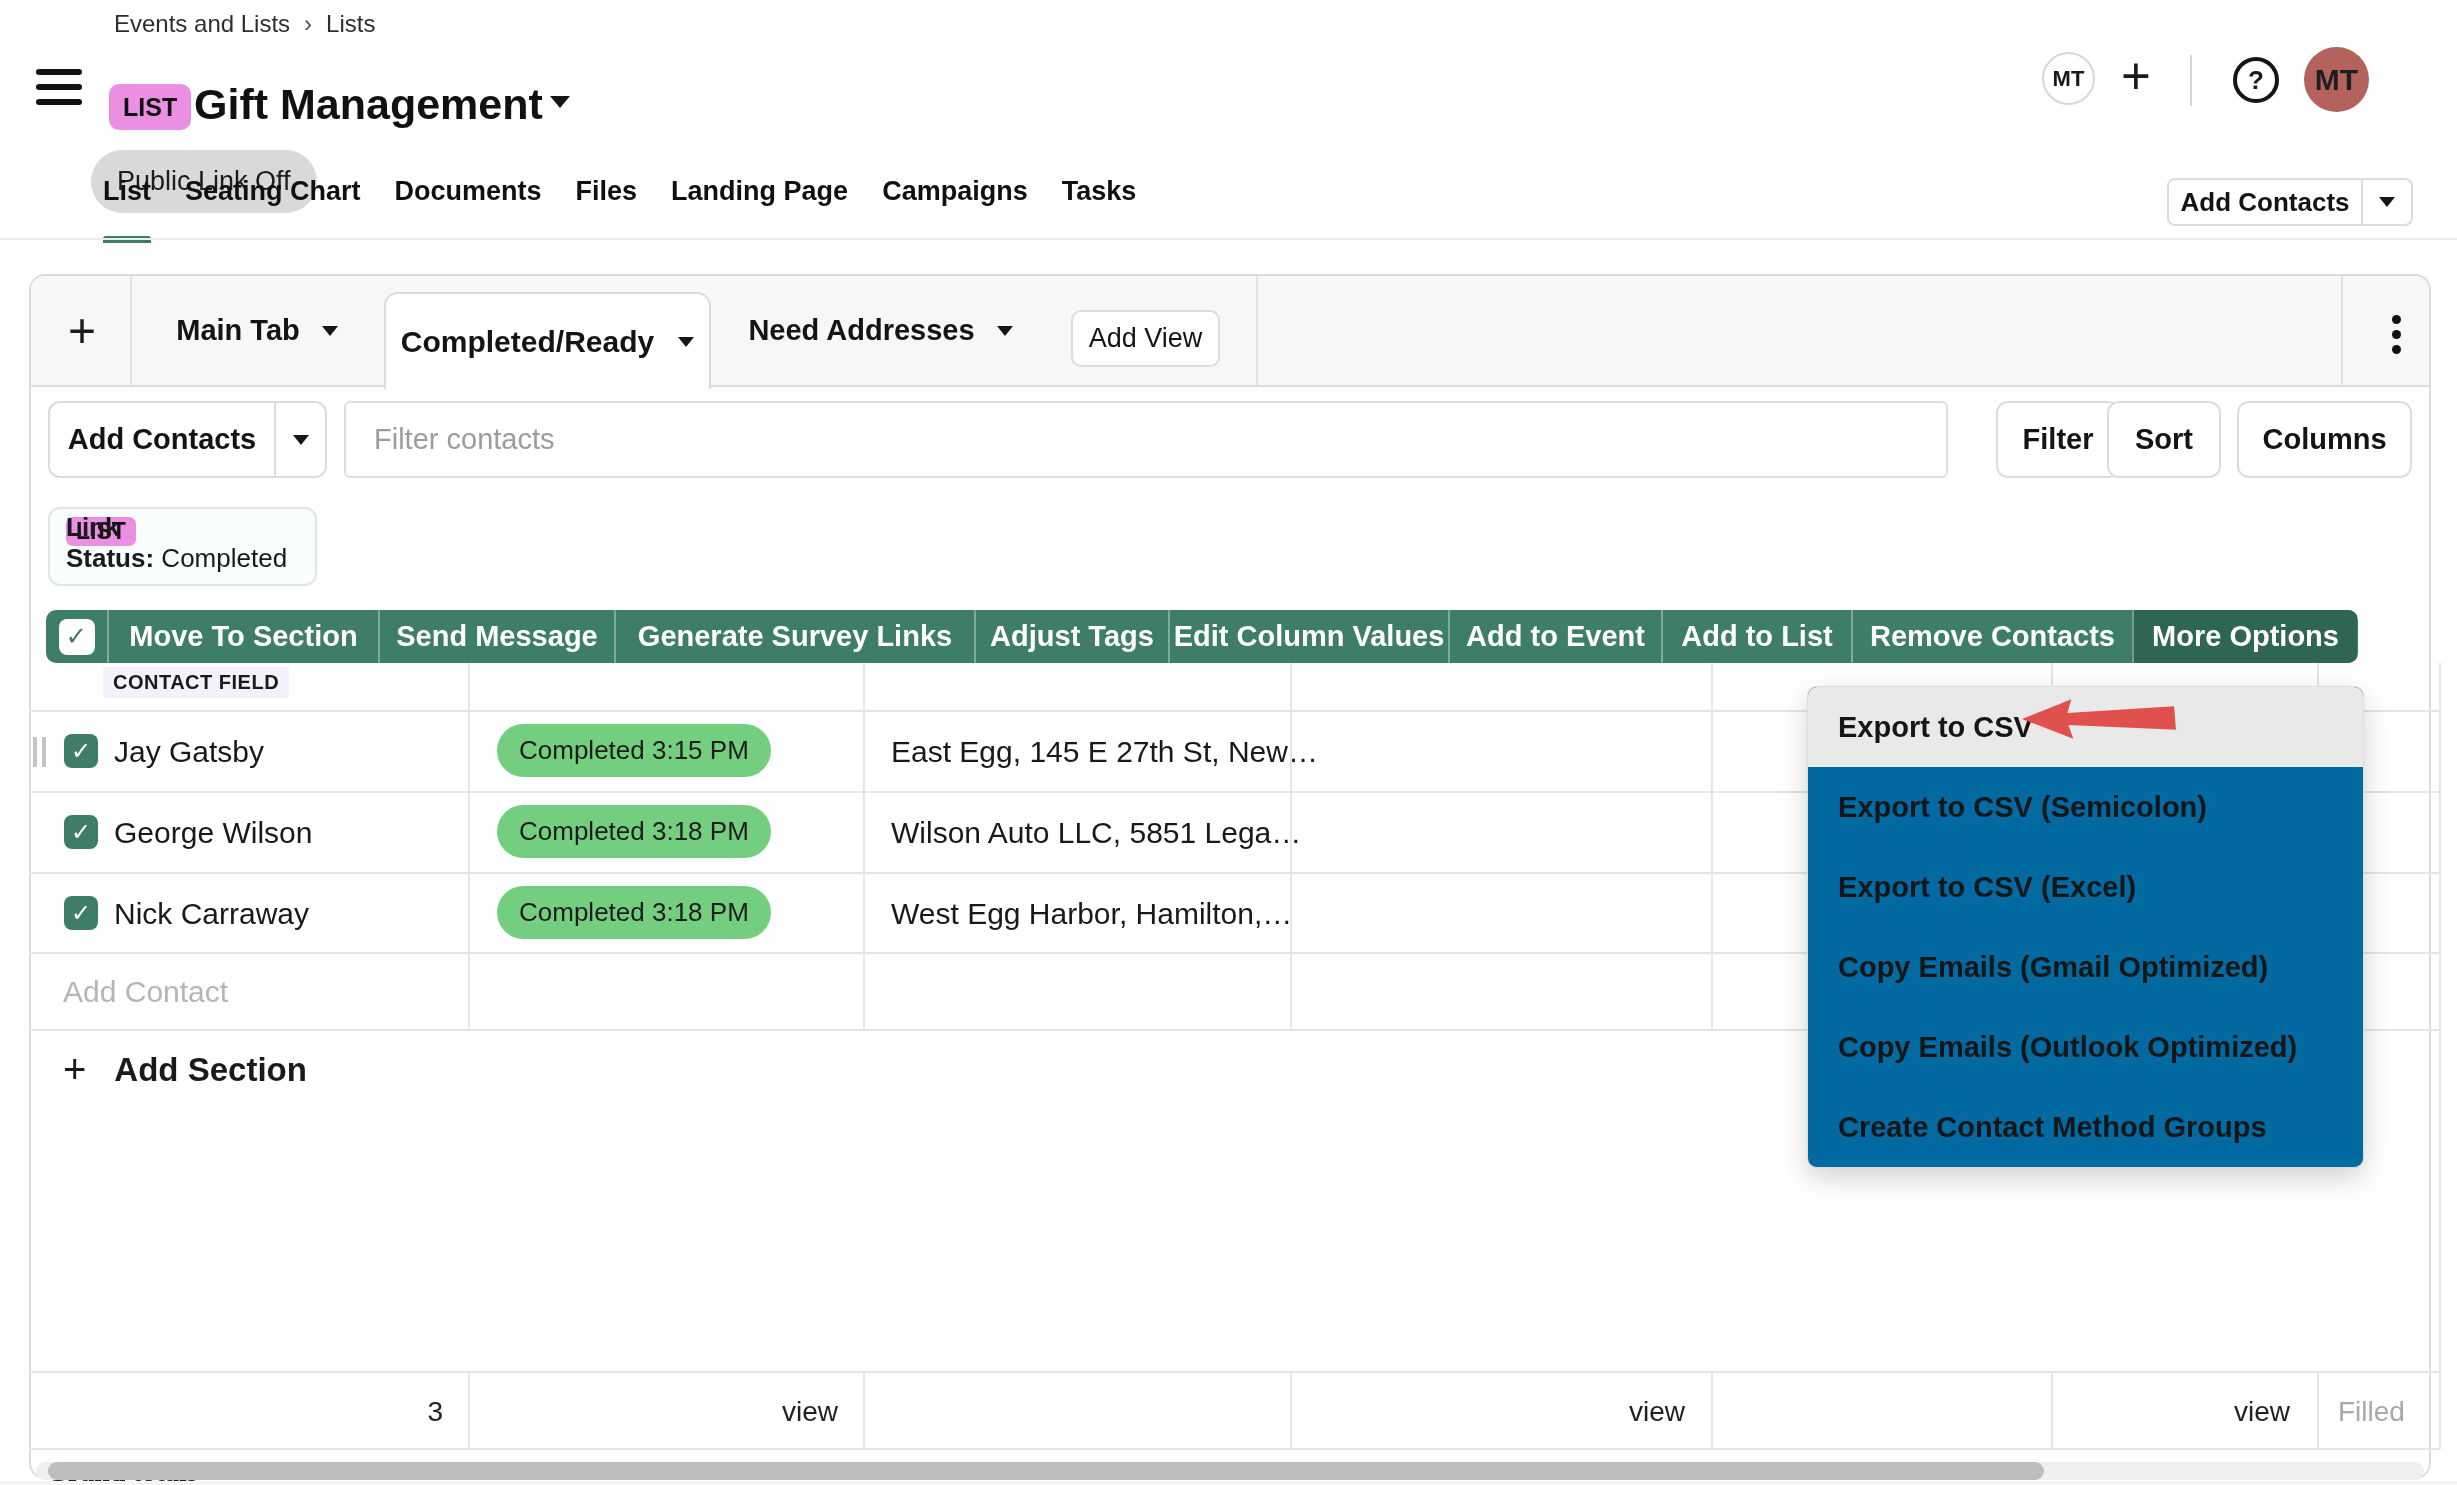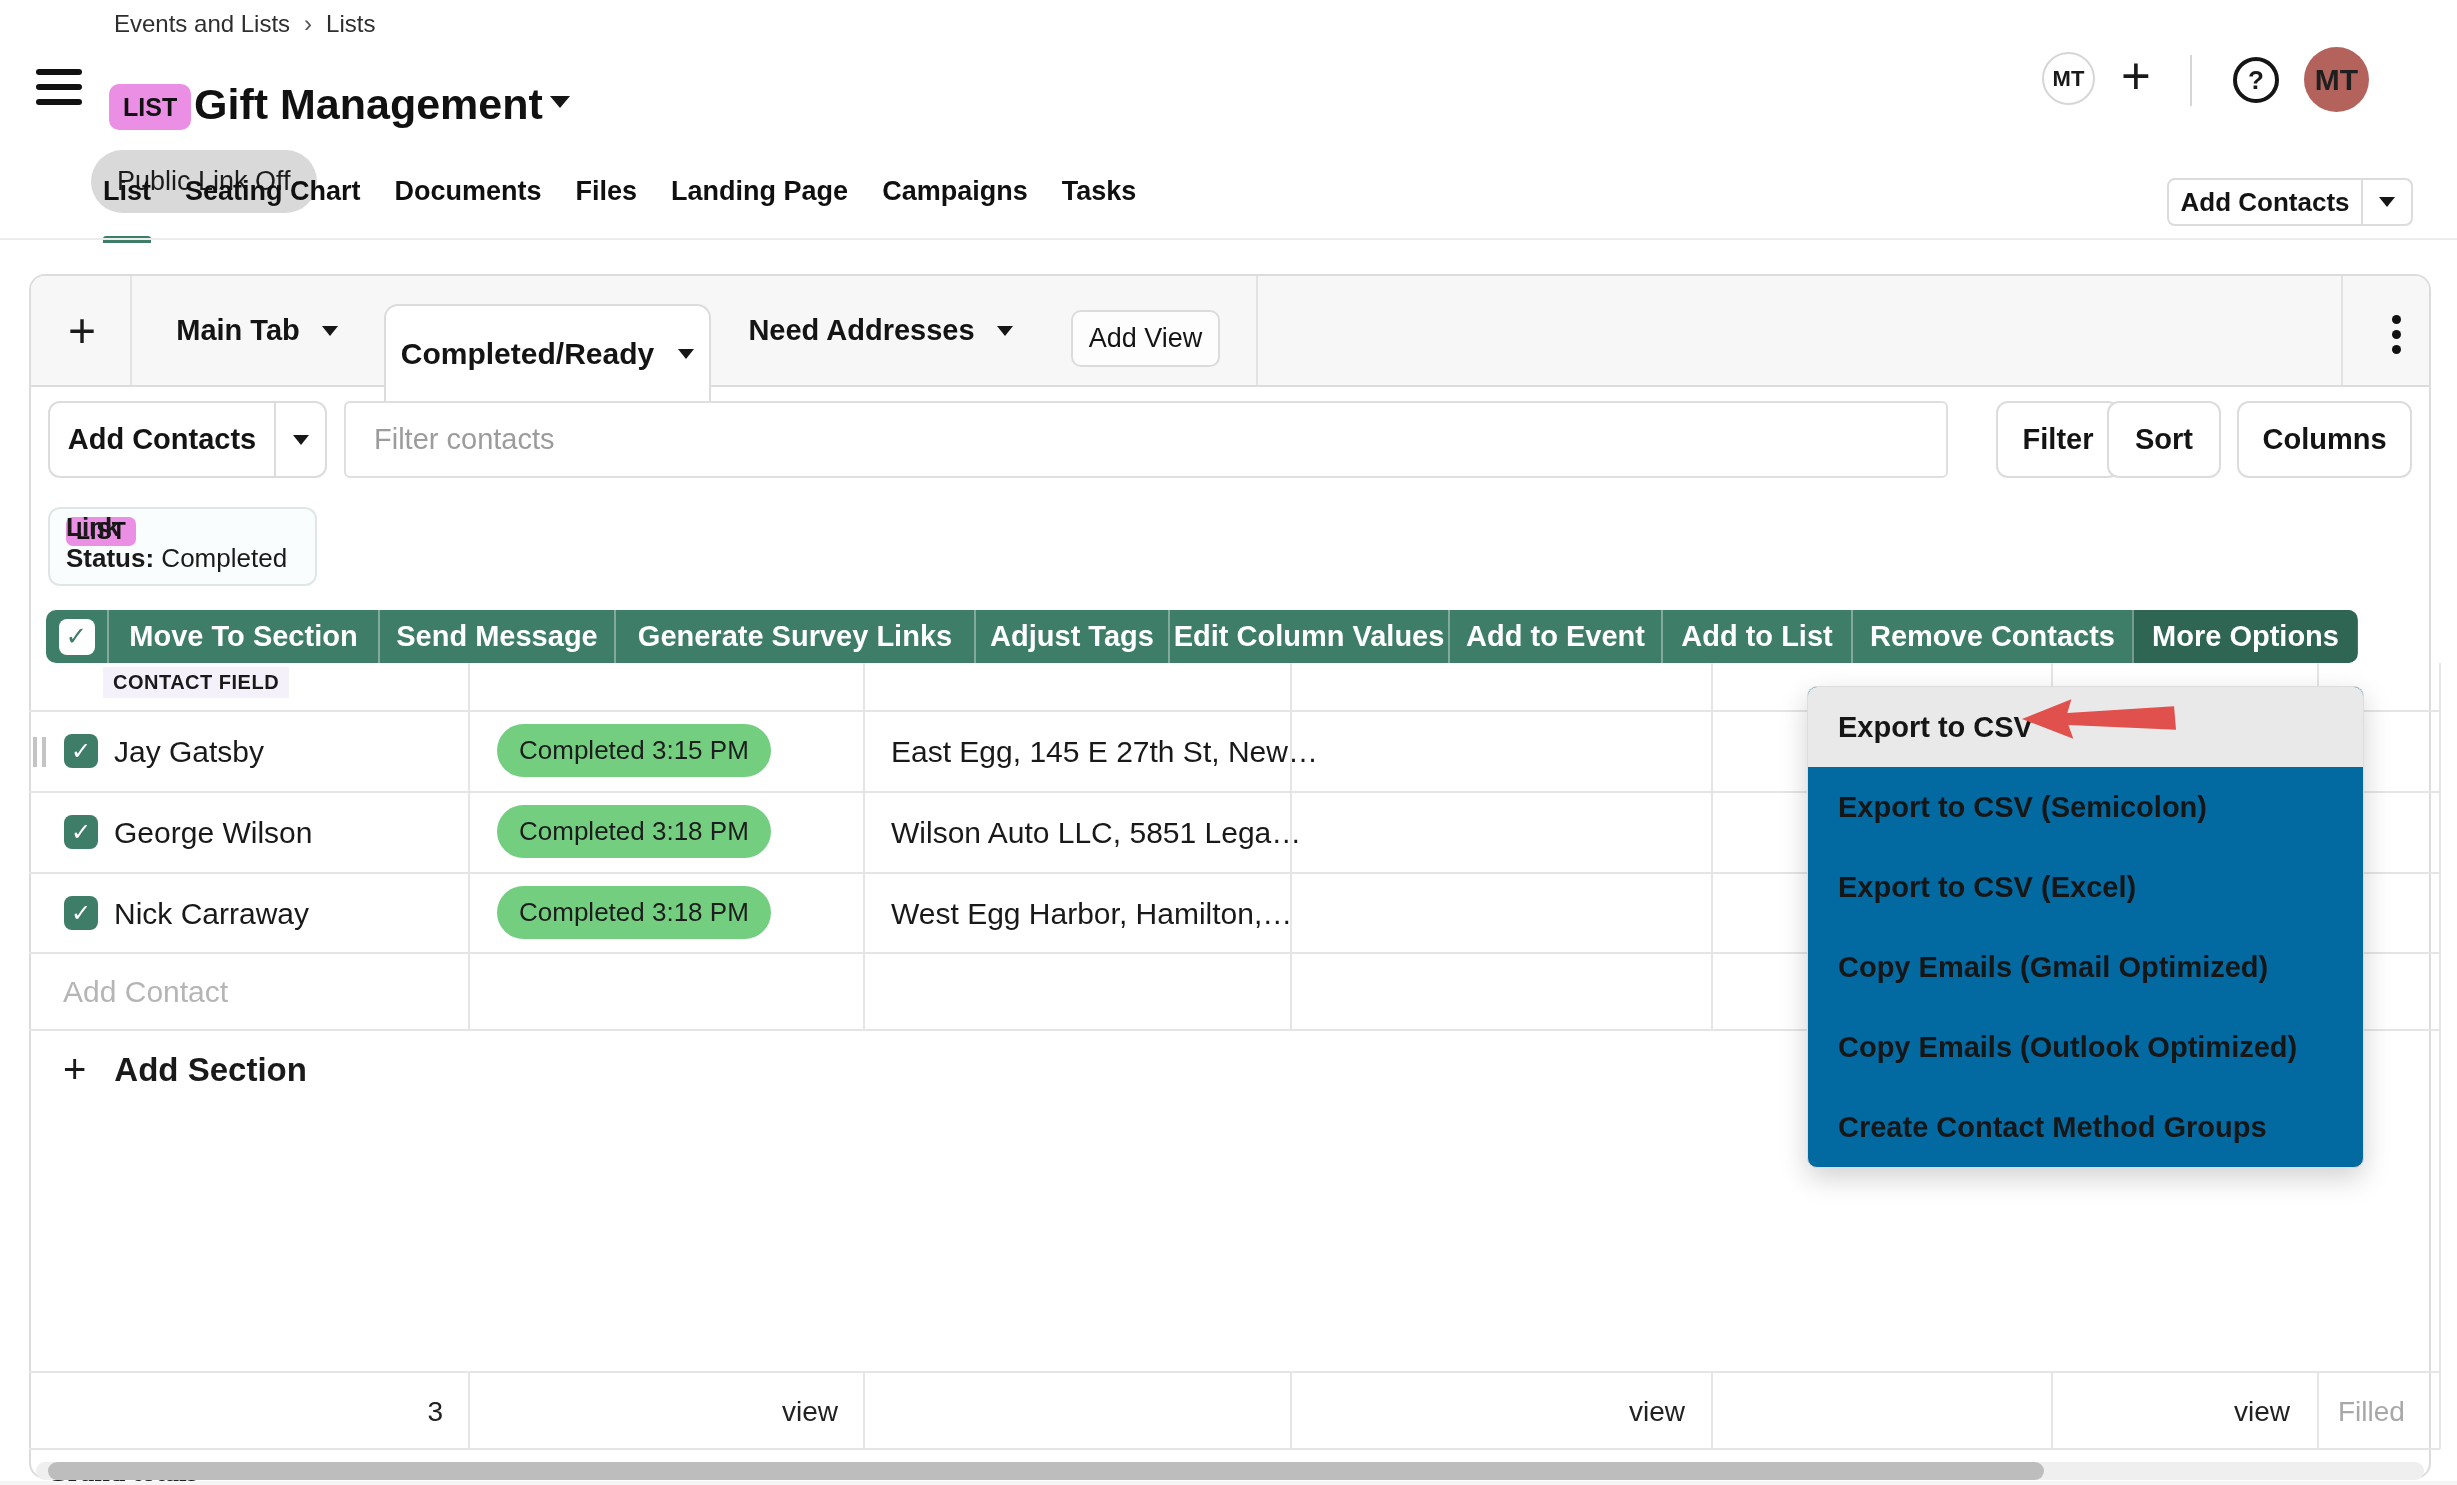--- a/index.html
+++ b/index.html
@@ -102,21 +102,21 @@
   <div class="abs strip" style="left:31px;top:276px;width:2398px;height:111px;"></div>
 
   <div class="abs" style="left:59px;top:301px;width:46px;height:59px;font-size:48px;font-weight:400;display:flex;align-items:center;justify-content:center;">+</div>
   <div class="abs vdiv" style="left:130px;top:276px;height:109px;"></div>
 
   <div class="abs flexc" style="left:130px;top:276px;width:254px;height:109px;justify-content:center;gap:22px;">
     <span class="tablabel">Main Tab</span>
     <span class="caret sm"></span>
   </div>
 
-  <div class="abs activetab" style="left:384px;top:304px;width:327px;height:97px;z-index:3;">
+  <div class="abs activetab" style="left:384px;top:292px;width:327px;height:97px;z-index:3;">
     <span class="tablabel" style="font-size:30px;">Completed/Ready</span>
     <span class="caret sm"></span>
   </div>
 
   <div class="abs flexc" style="left:711px;top:276px;width:339px;height:109px;justify-content:center;gap:22px;">
     <span class="tablabel">Need Addresses</span>
     <span class="caret sm"></span>
   </div>
 
   <div class="abs btn" style="left:1071px;top:310px;width:149px;height:57px;border-radius:10px;background:#fdfdfd;font-weight:400;font-size:27px;">Add View</div>

